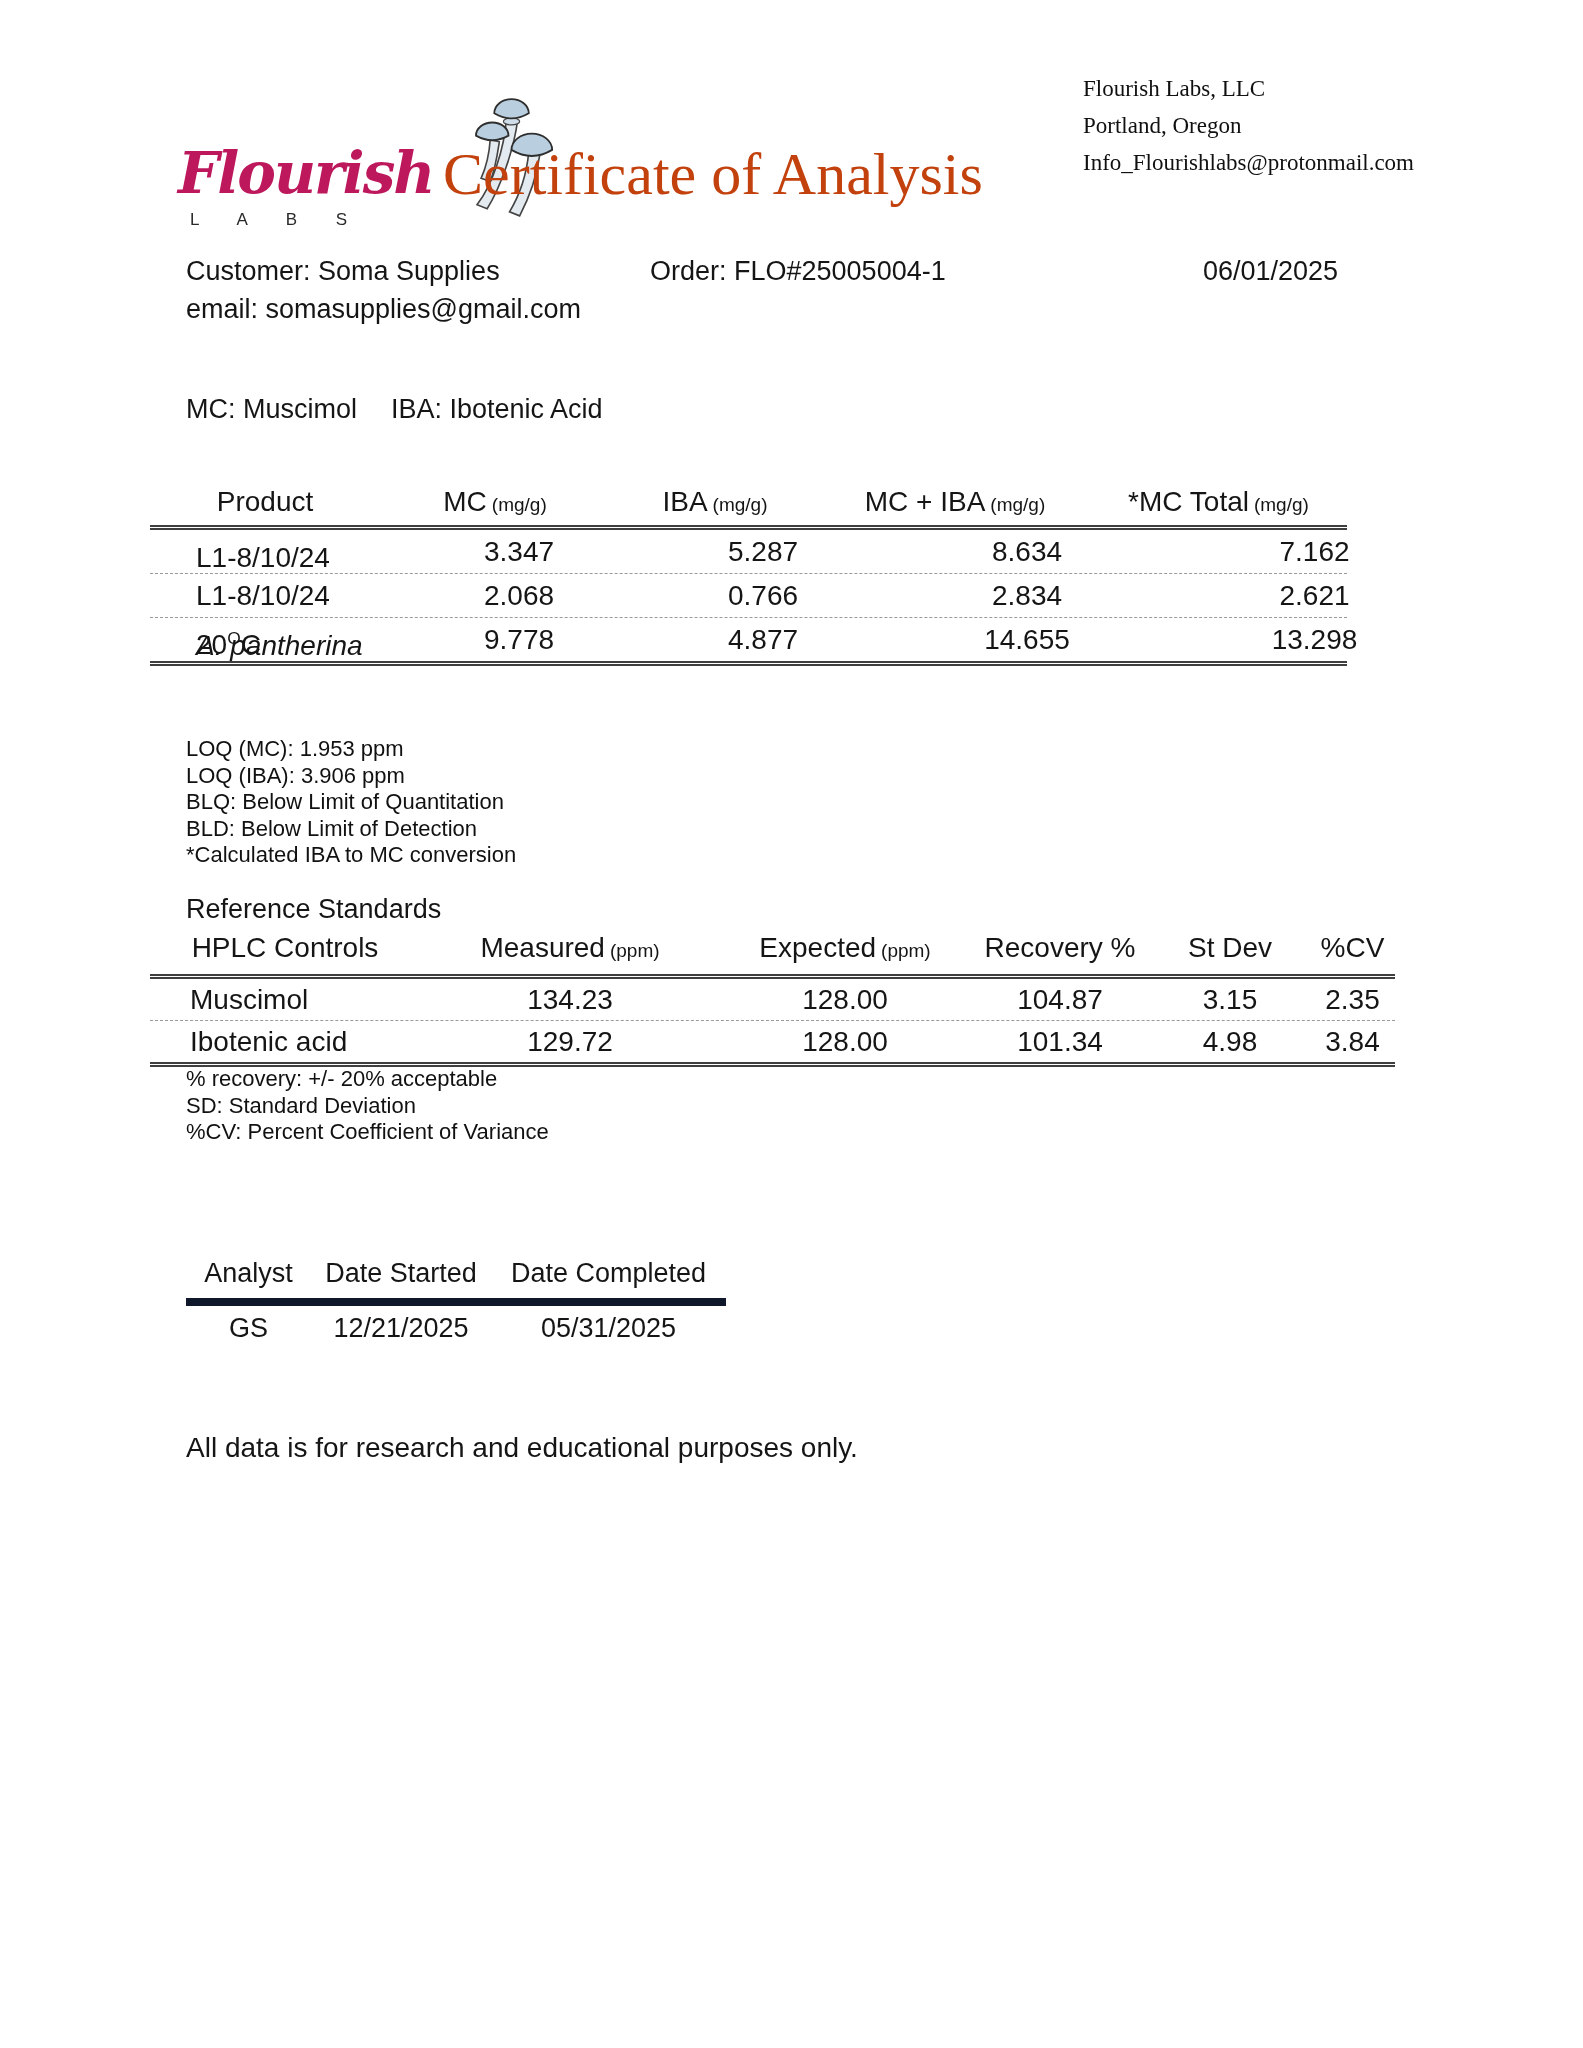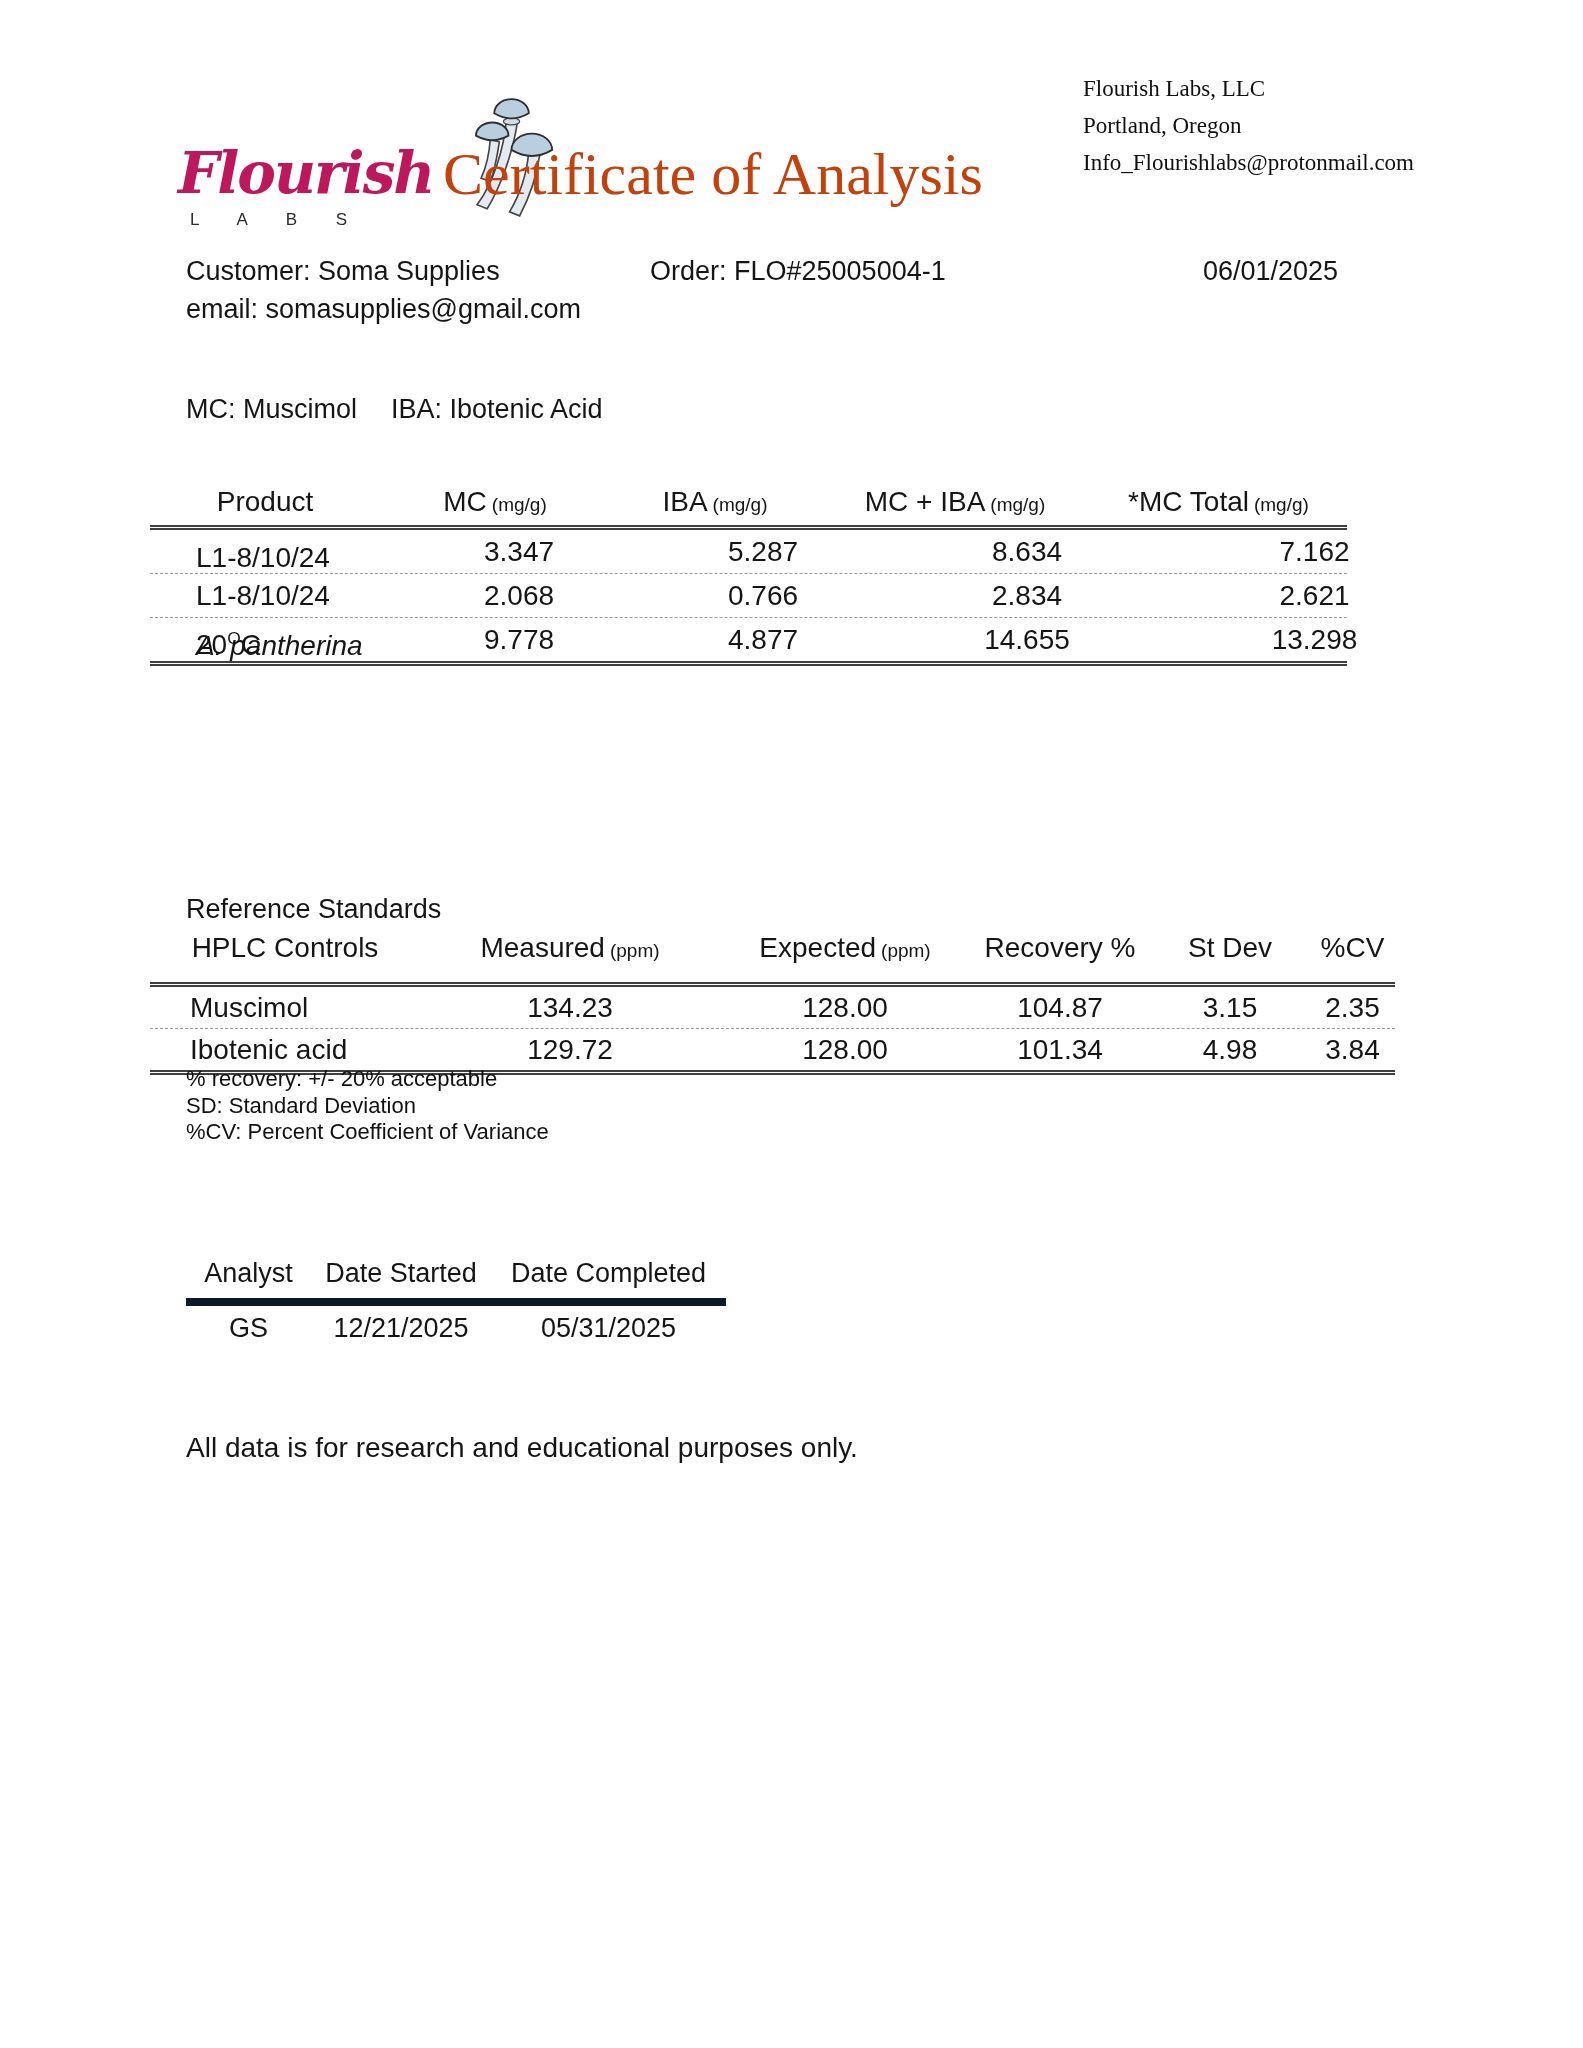--- a/index.html
+++ b/index.html
@@ -52,21 +52,21 @@
   sup.deg { font-size:0.62em; }
 
   .results-table { position:absolute; left:150px; top:486px; width:1197px; }
   .results-table .grid { grid-template-columns:230px 230px 210px 270px 257px; }
   .results-table .hdr { font-size:28px; padding-bottom:7px; }
   .results-table .row { font-size:28px; height:43px; line-height:43px;gap:24px; }
 
   .ref-title { position:absolute; left:186px; top:894px; font-size:27px; }
   .ref-table { position:absolute; left:150px; top:932px; width:1245px; }
   .ref-table .grid { grid-template-columns:270px 300px 250px 180px 160px 85px; }
-  .ref-table .hdr { font-size:28px; padding-bottom:18px; }
+  .ref-table .hdr { font-size:28px; padding-bottom:10px; }
   .ref-table .row { font-size:28px; height:41px; line-height:41px; }
   .ref-table .cell-l { padding-left:40px; }
 
   .notes { position:absolute; left:186px; font-size:22px; line-height:26.5px; color:#111; }
   .notes-results { top:736px; }
   .notes-ref { top:1066px; }
 
   .analyst-table { position:absolute; left:186px; top:1258px; width:540px; }
   .analyst-table .grid { grid-template-columns:125px 180px 235px; }
   .analyst-table .hdr { font-size:27px; padding-bottom:9px; border-bottom:8px solid #0f172a; }
@@ -134,20 +134,27 @@
     </div>
     <div class="grid row dbl">
       <div class="cell-l italic"><span>A. pantherina</span><sup class="deg"></sup><span></span></div>
       <div class="cell-c">9.778</div>
       <div class="cell-c">4.877</div>
       <div class="cell-c">14.655</div>
       <div class="cell-c">13.298</div>
     </div>
   </div>
 
+  <div class="notes notes-results">
+    <div>LOQ (MC): 1.953 ppm</div>
+    <div>LOQ (IBA): 3.906 ppm</div>
+    <div>BLQ: Below Limit of Quantitation</div>
+    <div>BLD: Below Limit of Detection</div>
+    <div>*Calculated IBA to MC conversion</div>
+  </div>
 
   <div class="ref-title">Reference Standards</div>
 
   <div class="ref-table">
     <div class="grid hdr dbl">
       <div class="cell-c">HPLC Controls</div>
       <div class="cell-c"><span>Measured</span><span class="unit">(ppm)</span></div>
       <div class="cell-c"><span>Expected</span><span class="unit">(ppm)</span></div>
       <div class="cell-c">Recovery %</div>
       <div class="cell-c">St Dev</div>

